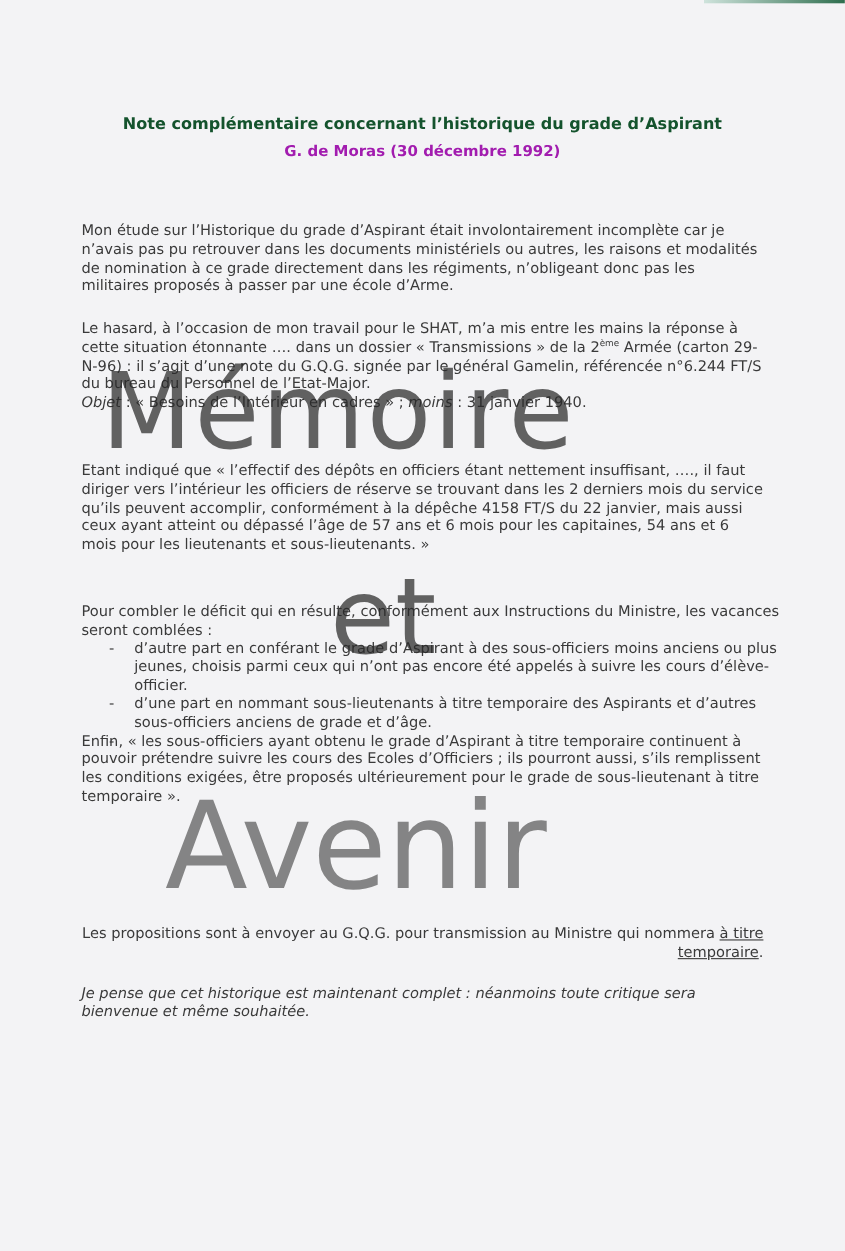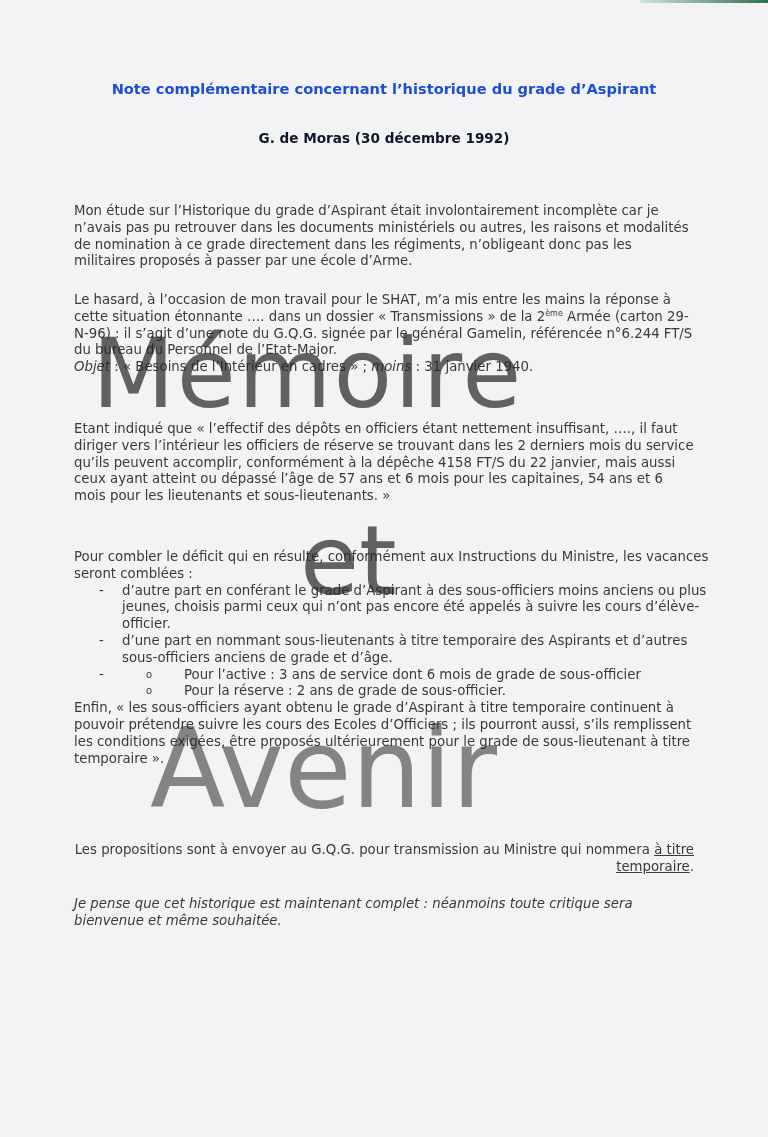--- a/index.html
+++ b/index.html
@@ -9,26 +9,26 @@
     font-family: "DejaVu Sans", "Liberation Sans", sans-serif;
     color: #3a3a3a;
     position: relative;
   }
   .topline {
     position: absolute; top: 0; left: 640px; width: 128px; height: 3px;
     background: linear-gradient(to right, #cfe3dc, #2e6e4e);
   }
   .page { position: absolute; left: 74px; top: 0; width: 640px; }
   .title {
-    position: absolute; top: 80px; left: 0; width: 620px; text-align: center;
-    font-weight: bold; font-size: 14.6px; color: #1d4ed8;
+    position: absolute; top: 104px; left: 0; width: 620px; text-align: center;
+    font-weight: bold; font-size: 14.6px; color: #14532d;
   }
   .subtitle {
     position: absolute; top: 130px; left: 0; width: 620px; text-align: center;
-    font-weight: bold; font-size: 13.6px; color: #0f172a;
+    font-weight: bold; font-size: 13.6px; color: #a21caf;
   }
   .para { position: absolute; left: 0; width: 620px; font-size: 13.3px; line-height: 16.8px; }
   .ital { font-style: italic; }
   .u { text-decoration: underline; }
   sup { font-size: 8px; line-height: 0; }
   ul.dash { list-style: none; margin: 0; padding: 0; }
   ul.dash > li { position: relative; padding-left: 48px; }
   ul.dash > li::before { content: "-"; position: absolute; left: 25px; }
   ul.circ { list-style: none; margin: 0; padding: 0; }
   ul.circ > li { position: relative; padding-left: 110px; }
@@ -55,24 +55,20 @@
   </div>
 
   <div class="para" style="top:421px;">Etant indiqué que « l’effectif des dépôts en officiers étant nettement insuffisant, …., il faut diriger vers l’intérieur les officiers de réserve se trouvant dans les 2 derniers mois du service qu’ils peuvent accomplir, conformément à la dépêche 4158 FT/S du 22 janvier, mais aussi ceux ayant atteint ou dépassé l’âge de 57 ans et 6 mois pour les capitaines, 54 ans et 6 mois pour les lieutenants et sous-lieutenants. »</div>
 
   <div class="para" style="top:549px; width:640px;">
     <div>Pour combler le déficit qui en résulte, conformément aux Instructions du Ministre, les vacances seront comblées :</div>
     <ul class="dash">
       <li>d’autre part en conférant le grade d’Aspirant à des sous-officiers moins anciens ou plus jeunes, choisis parmi ceux qui n’ont pas encore été appelés à suivre les cours d’élève-officier.</li>
       <li>d’une part en nommant sous-lieutenants à titre temporaire des Aspirants et d’autres sous-officiers anciens de grade et d’âge.</li>
       <li>
-        <ul class="circ" style="margin-left:-48px;">
-          <li>Pour l’active : 3 ans de service dont 6 mois de grade de sous-officier</li>
-          <li>Pour la réserve : 2 ans de grade de sous-officier.</li>
-        </ul>
       </li>
     </ul>
     <div>Enfin, « les sous-officiers ayant obtenu le grade d’Aspirant à titre temporaire continuent à pouvoir prétendre suivre les cours des Ecoles d’Officiers ; ils pourront aussi, s’ils remplissent les conditions exigées, être proposés ultérieurement pour le grade de sous-lieutenant à titre temporaire ».</div>
   </div>
 
   <div class="para" style="top:842px;text-align:right;">
     <span>Les propositions sont à envoyer au G.Q.G. pour transmission au Ministre qui nommera </span><span class="u">à titre temporaire</span><span>.</span>
   </div>
 
   <div class="para ital" style="top:896px;">Je pense que cet historique est maintenant complet : néanmoins toute critique sera bienvenue et même souhaitée.</div>

